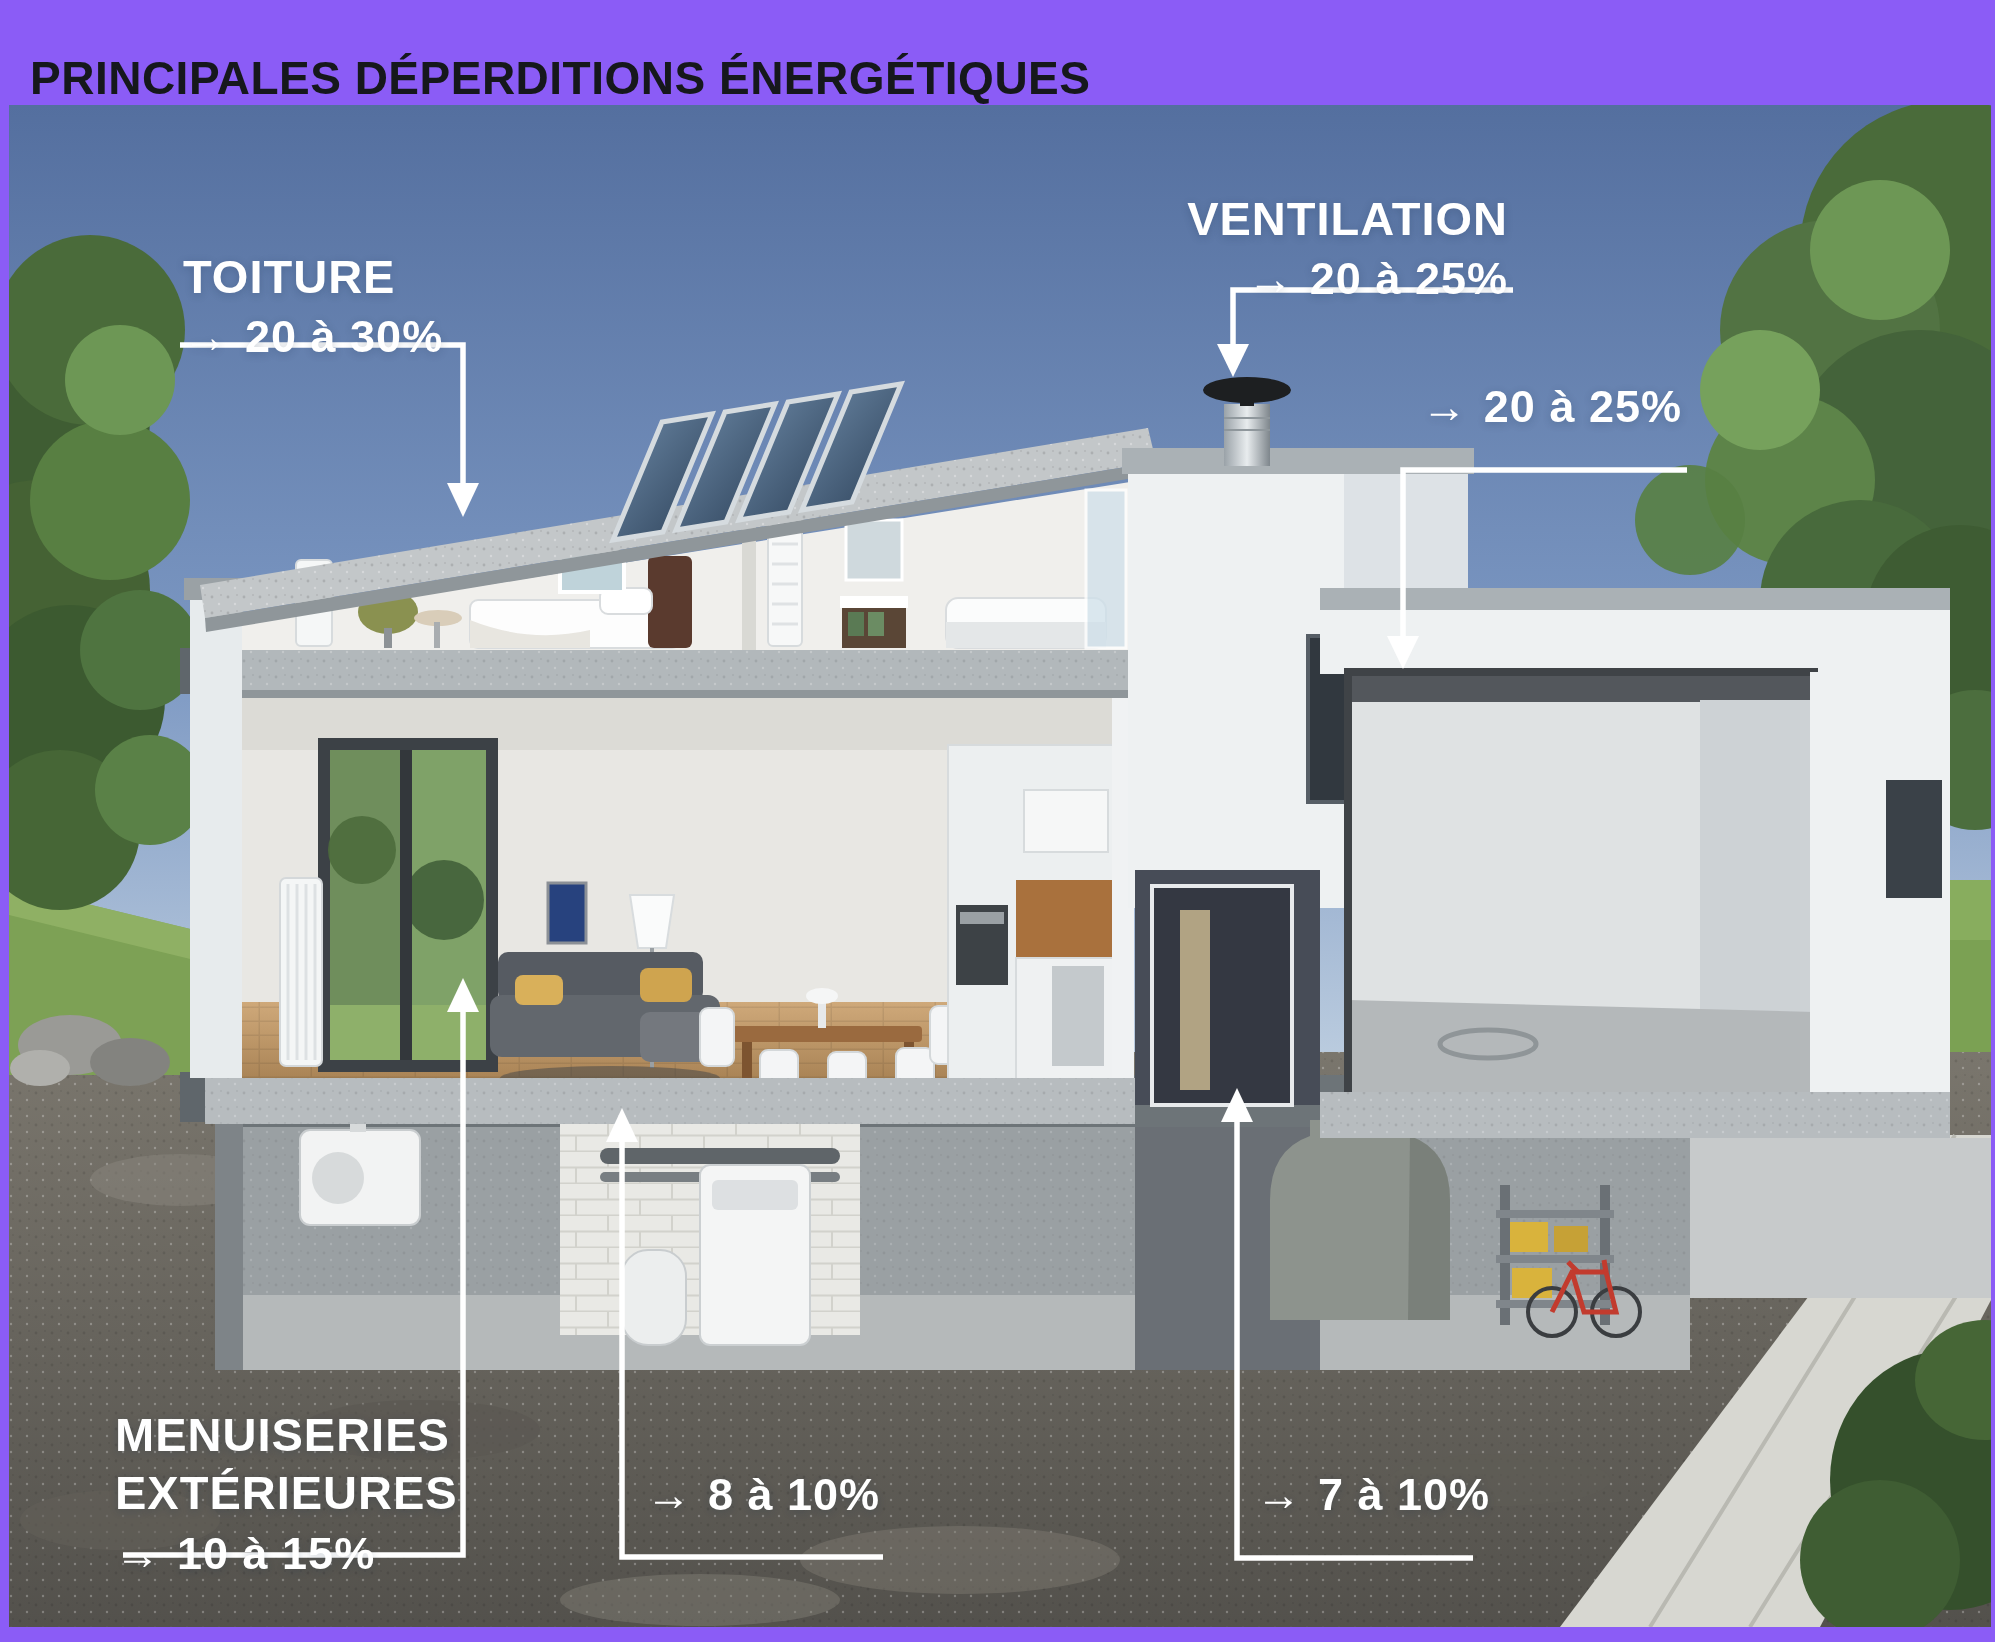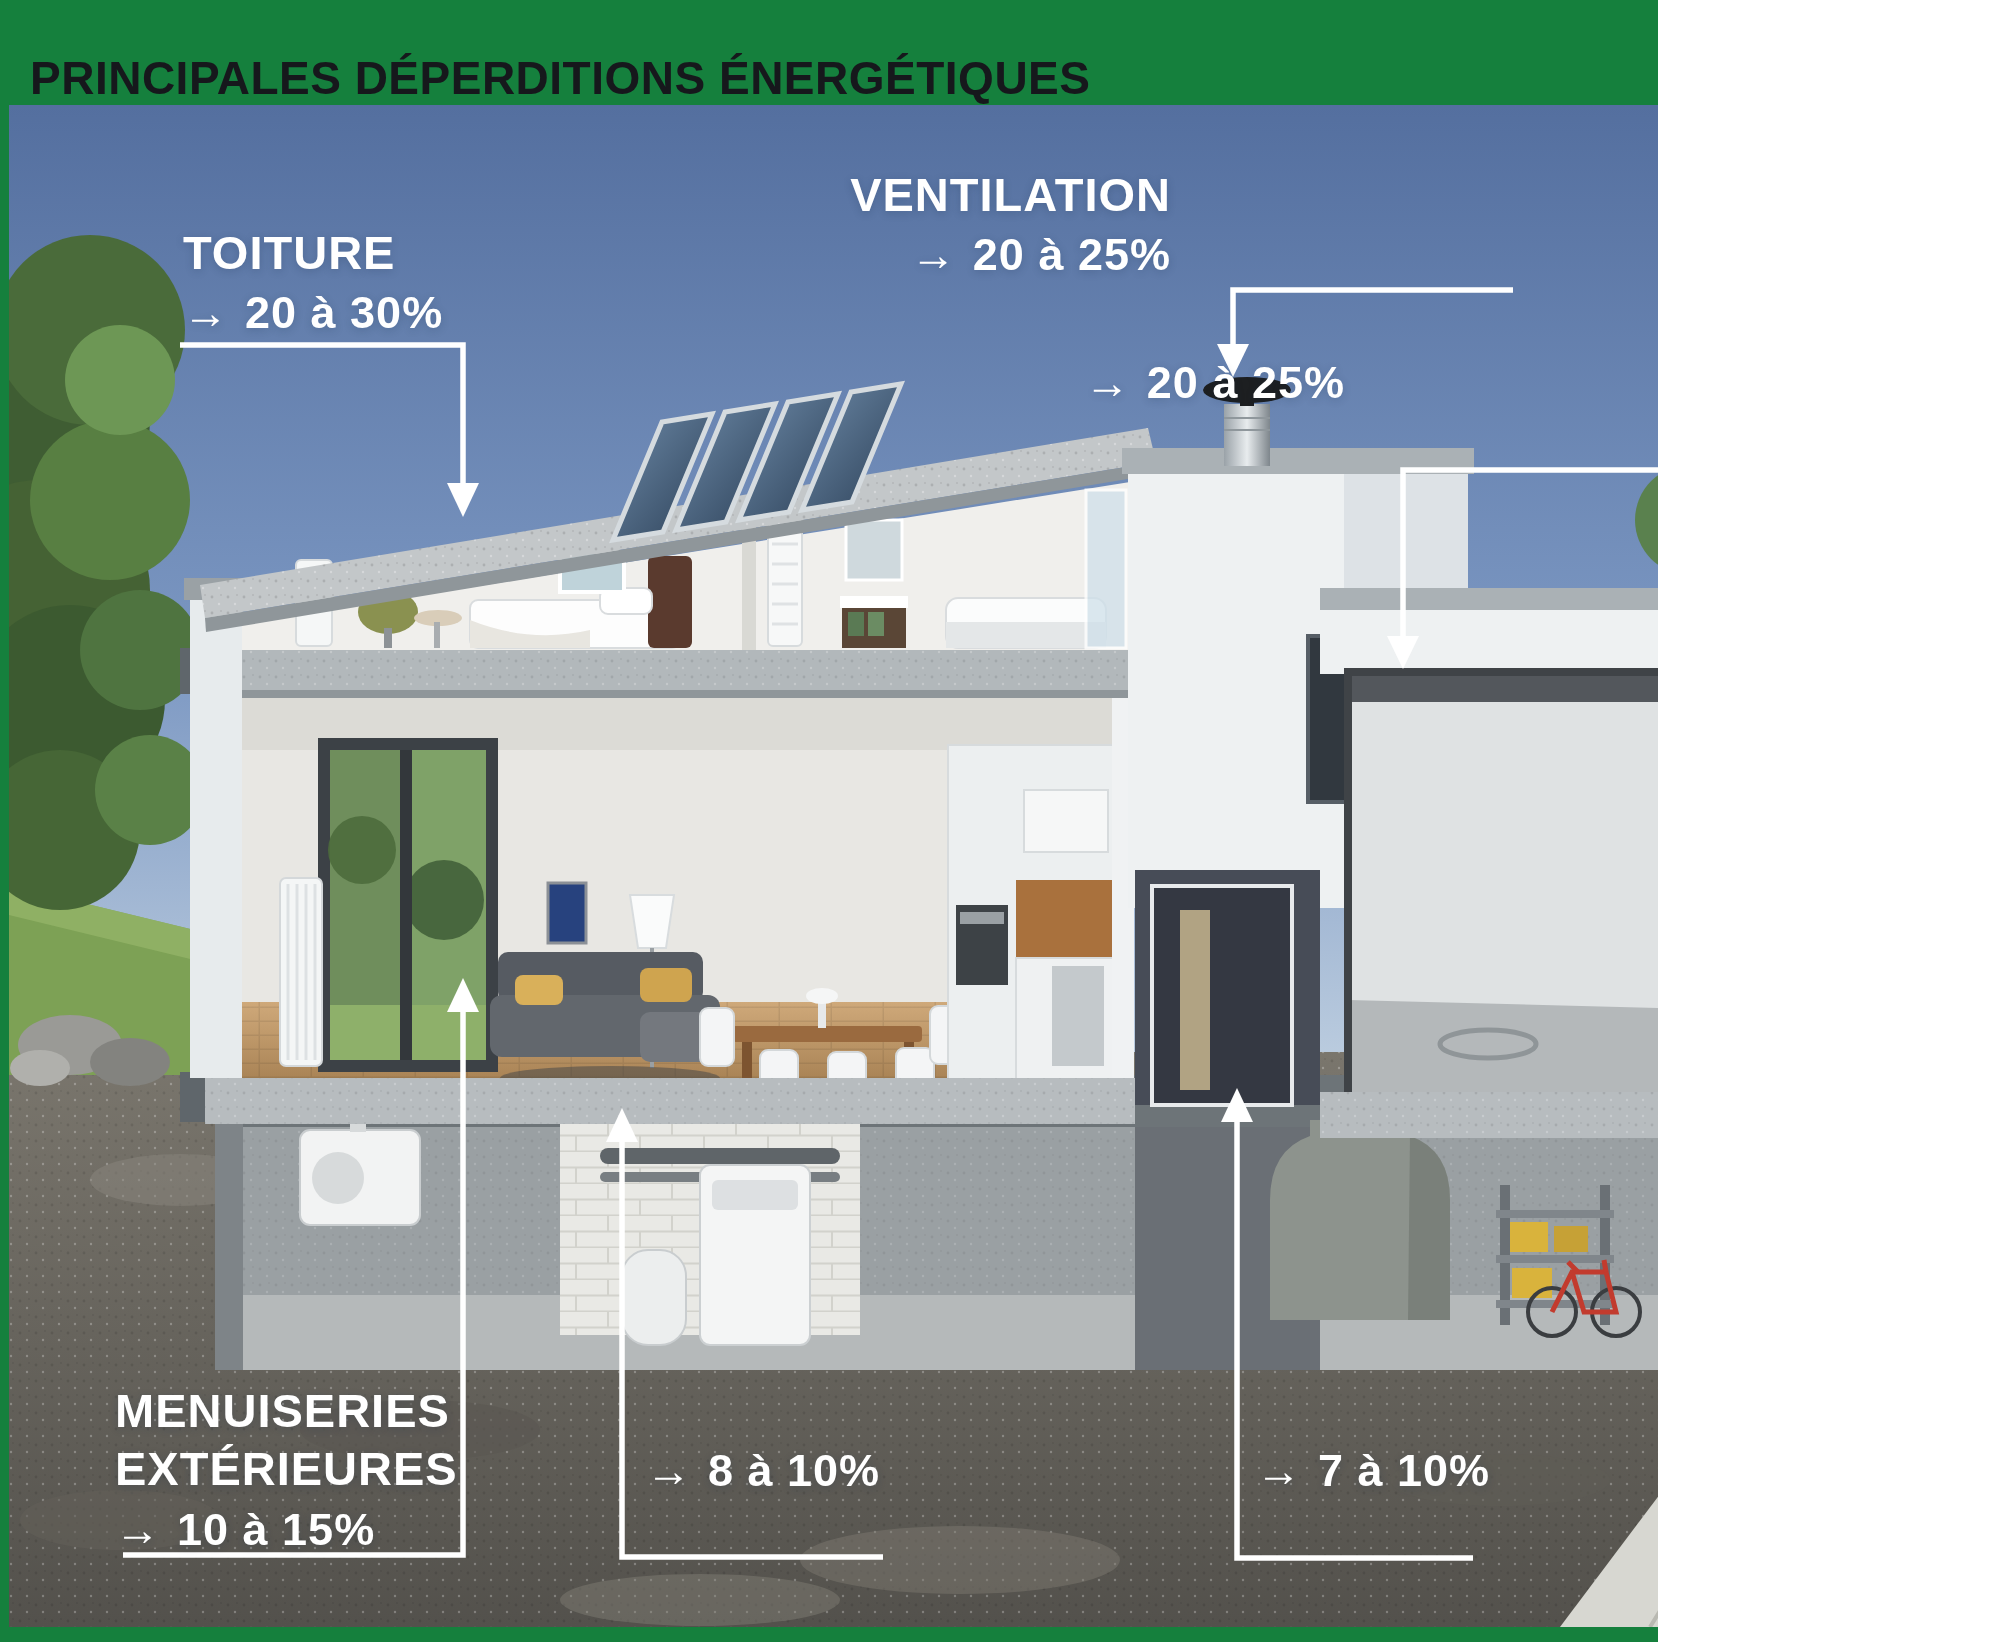--- a/index.html
+++ b/index.html
@@ -1,27 +1,28 @@
 <!DOCTYPE html>
 <html lang="fr"><head>
 <meta charset="utf-8">
 <style>
   html,body{margin:0;padding:0;background:#ffffff;}
   body{font-family:"Liberation Sans","DejaVu Sans",sans-serif;}
-  .page{position:relative;width:1658px;height:1642px;background:#15803d;overflow:hidden;}
+  .page{position:relative;width:1995px;height:1642px;background:#8b5cf6;overflow:hidden;}
   .page-title{
     position:absolute;left:30px;top:20px;
     font-size:46px;font-weight:800;letter-spacing:.5px;color:#16181c;
     white-space:nowrap;
   }
   .scene{position:absolute;left:9px;top:105px;width:1982px;height:1522px;}
   .scene svg{position:absolute;left:0;top:0;width:100%;height:100%;display:block;}
   .label{
     position:absolute;color:#ffffff;font-weight:800;letter-spacing:1px;
     text-shadow:0 2px 8px rgba(25,45,75,.22);
+    margin-top:24px;
   }
   .label .label-name{font-size:47px;line-height:1.24;}
   .label .label-value{font-size:45px;line-height:1.22;display:flex;gap:16px;align-items:baseline;margin-top:4px;}
   .label.align-right{text-align:right;}
   .label.align-right .label-value{justify-content:flex-end;}
   .arrow-glyph{font-weight:800;}
 </style>
 </head>
 <body>
 

